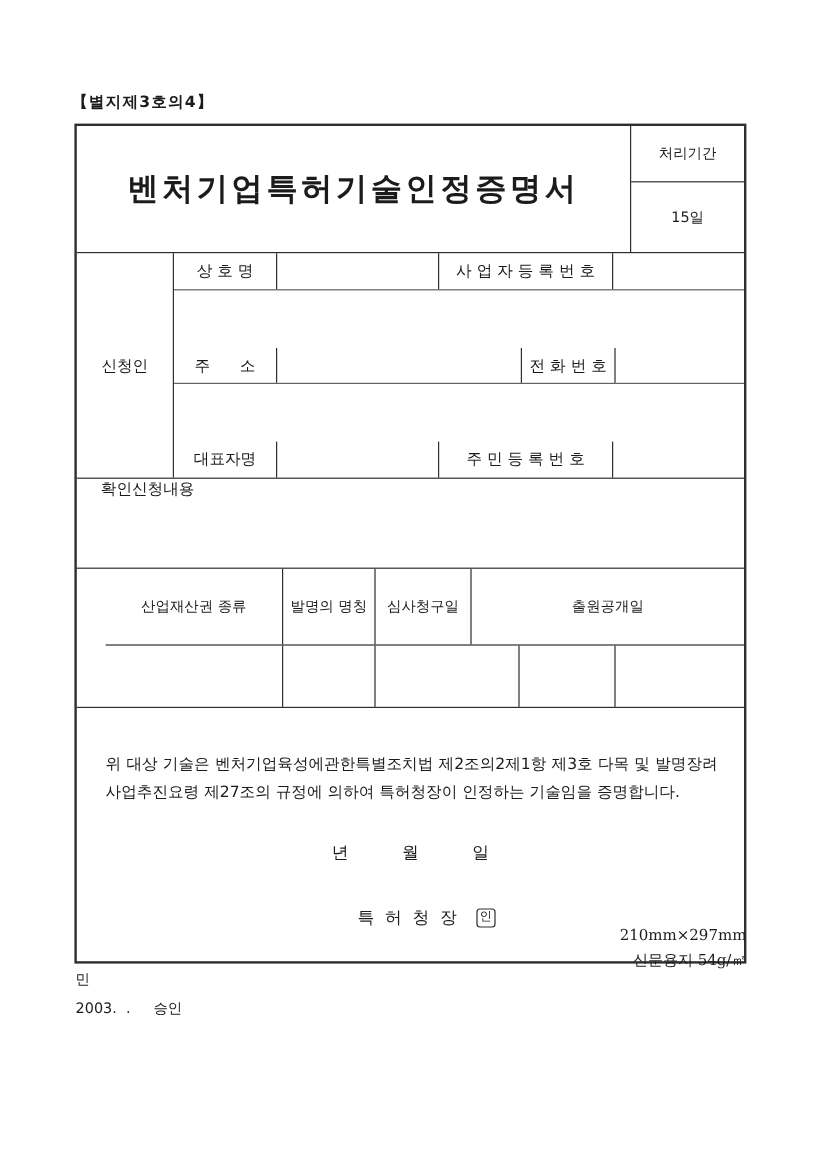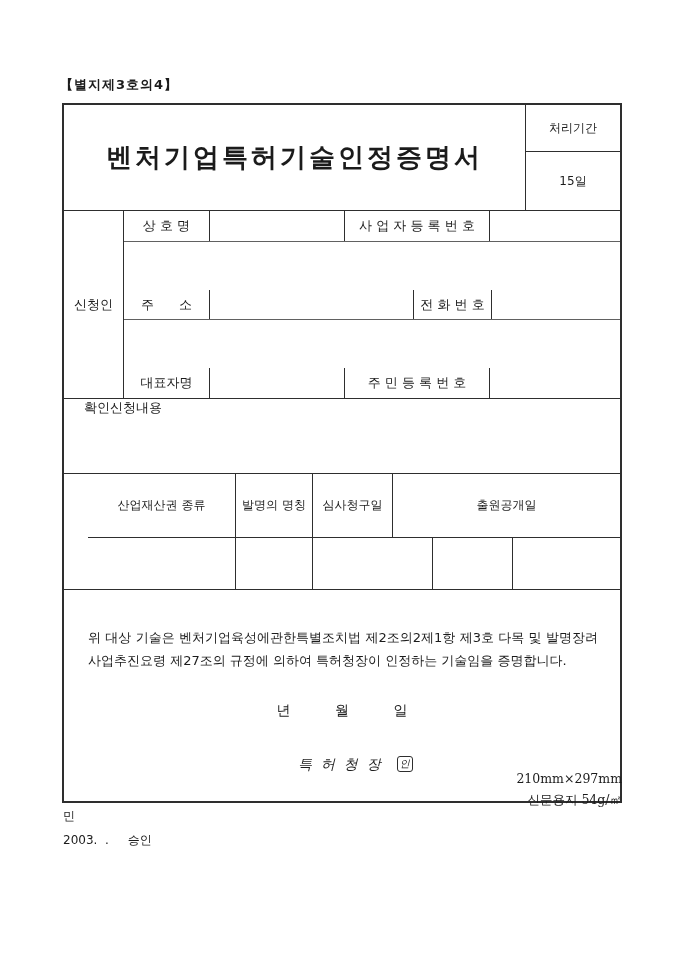--- a/index.html
+++ b/index.html
@@ -33,21 +33,21 @@
     font-family: "DejaVu Serif", serif;
     font-size: 26px; font-weight: bold; letter-spacing: 3px;
     white-space: nowrap;
   }
   .proc-col { width: 95px; border-left: 1px solid #2e2e2e; display: flex; flex-direction: column; }
   .proc-label { height: 47px; border-bottom: 1px solid #2e2e2e; font-size: 12px; }
   .proc-value { flex: 1; font-size: 12px; }
 
   
   .sec-applicant { height: 188px; border-top: 1px solid #2e2e2e; display: flex; flex: none; }
-  .applicant-head { width: 60px; border-right: 1px solid #2e2e2e; font-size: 13px; }
+  .applicant-head { width: 81px; border-right: 1px solid #2e2e2e; font-size: 13px; }
   .applicant-rows { flex: 1; display: flex; flex-direction: column; gap: 48px; }
   .app-row { flex: 1; display: flex; border-bottom: 1px solid #616161; }
   .app-row:last-child { border-bottom: none; }
   .fcell { border-right: 1px solid #2e2e2e; font-size: 13px; white-space: pre; }
   .fcell.last { border-right: none; }
   .w-label1 { width: 86px; }
   .w-val1   { width: 135px; }
   .w-label2 { width: 145px; }
   .w-val2   { flex: 1; }
   .w-addrval { width: 204px; }
@@ -78,21 +78,21 @@
   .statement {
     position: absolute; left: 24px; right: 22px; top: 36px;
     font-size: 13px; line-height: 1.8; text-align: justify;
   }
   .date-line {
     position: absolute; top: 112px; left: 0; width: 100%;
     text-align: center; font-size: 14px; white-space: pre;
   }
   .issuer-line {
     position: absolute; top: 150px; left: 0; width: 100%;
-    text-align: center; font-size: 14px; white-space: pre; font-style: italic;
+    text-align: center; font-size: 14px; white-space: pre;
   }
   .seal {
     display: inline-block;
     border: 1px solid #2e2e2e; border-radius: 3px;
     font-size: 10px; line-height: 1; padding: 2px 2px;
     margin-left: 16px; vertical-align: 2px;
   }
 
   
   .footer-left { position: absolute; left: 63px; top: 808px; font-size: 12px; }

